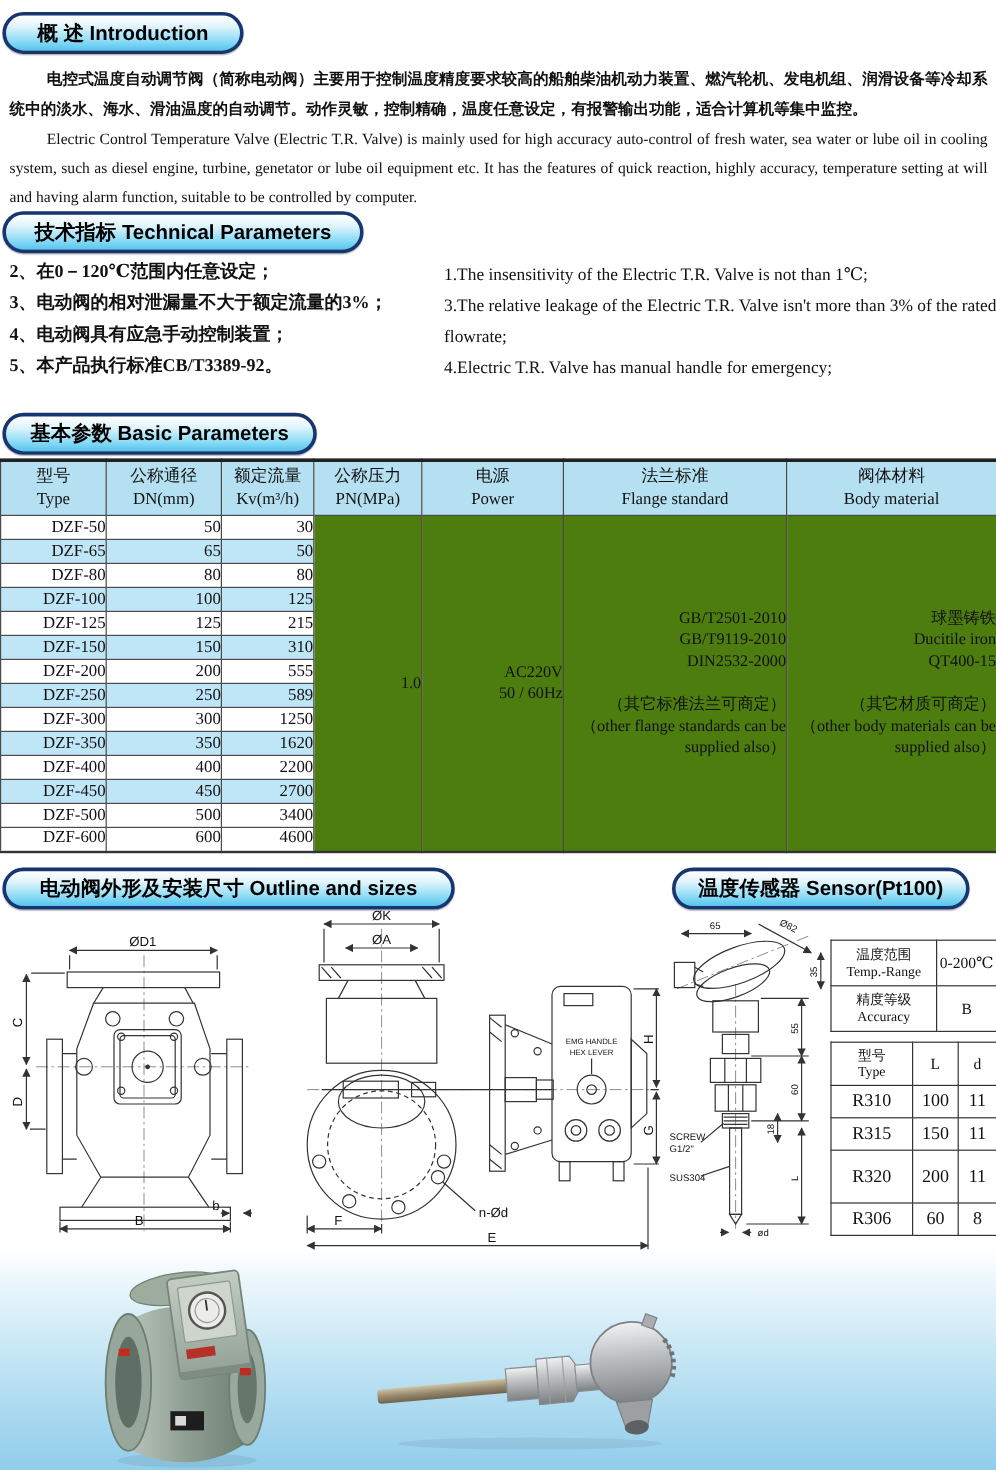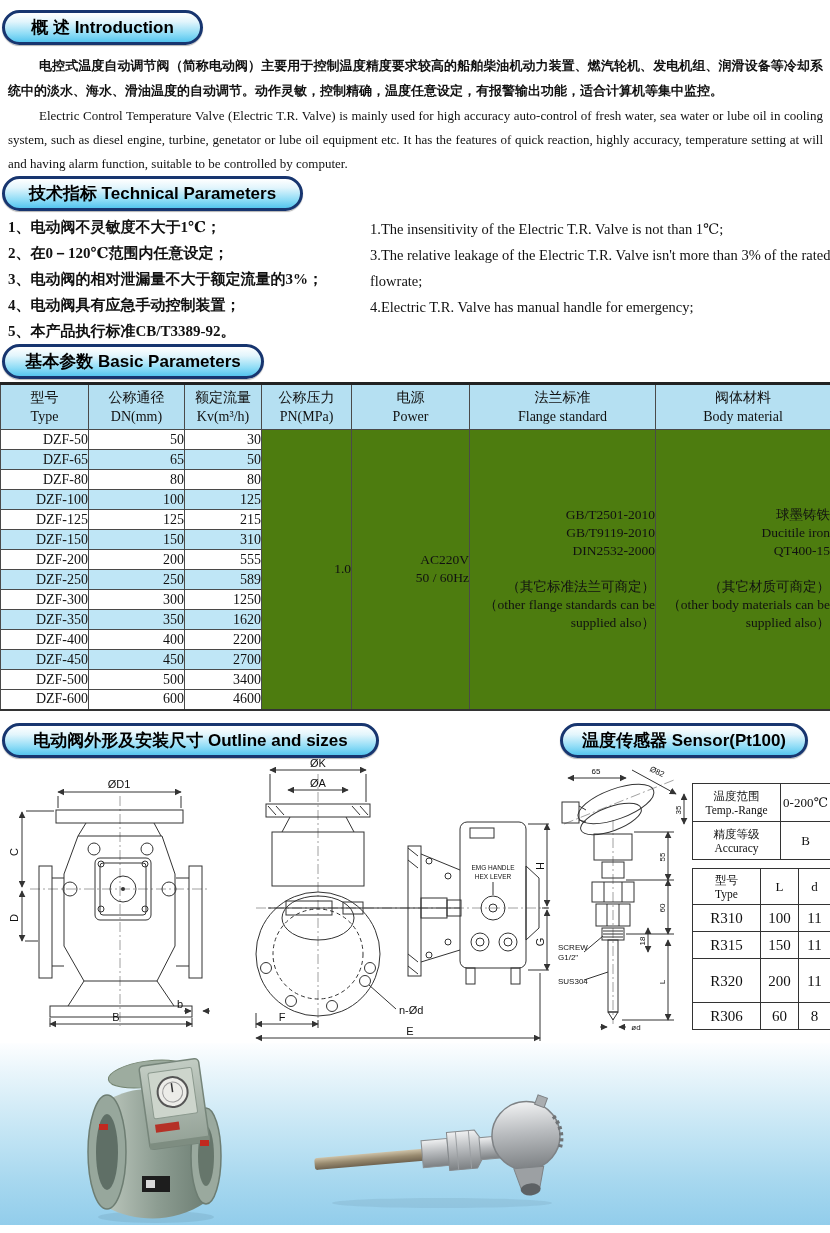--- a/index.html
+++ b/index.html
@@ -62,21 +62,20 @@
 <div class="pill" style="left:2px;top:10px;width:201px;">概 述 Introduction</div>
 <div class="pill" style="left:2px;top:176px;width:301px;">技术指标 Technical Parameters</div>
 <div class="pill" style="left:2px;top:344px;width:262px;">基本参数 Basic Parameters</div>
 <div class="pill" style="left:2px;top:723px;width:377px;">电动阀外形及安装尺寸 Outline and sizes</div>
 <div class="pill" style="left:560px;top:723px;width:248px;">温度传感器 Sensor(Pt100)</div>
 
 <p class="para cnb" style="top:53px;">电控式温度自动调节阀（简称电动阀）主要用于控制温度精度要求较高的船舶柴油机动力装置、燃汽轮机、发电机组、润滑设备等冷却系统中的淡水、海水、滑油温度的自动调节。动作灵敏，控制精确，温度任意设定，有报警输出功能，适合计算机等集中监控。</p>
 <p class="para enb" style="top:104px;">Electric Control Temperature Valve (Electric T.R. Valve) is mainly used for high accuracy auto-control  of fresh water, sea water or lube oil in cooling system, such as diesel engine, turbine, genetator or lube oil equipment etc. It has the features of quick reaction, highly accuracy, temperature setting at will and having alarm function, suitable to be controlled by computer.</p>
 
 <div class="list cnb" style="left:8px;top:214px;width:332px;">
-    <div>1、电动阀不灵敏度不大于1℃；</div>
     <div>2、在0－120℃范围内任意设定；</div>
     <div>3、电动阀的相对泄漏量不大于额定流量的3%；</div>
     <div>4、电动阀具有应急手动控制装置；</div>
     <div>5、本产品执行标准CB/T3389-92。</div>
   </div>
 <div class="list enb" style="left:345px;top:216px;width:482px;margin-left:25px;">
     <div>1.The insensitivity of the Electric T.R. Valve is not than 1℃;</div>
     <div>3.The relative leakage of the Electric T.R. Valve isn't more than 3% of the rated flowrate;</div>
     <div>4.Electric T.R. Valve has manual handle for emergency;</div>
   </div>

